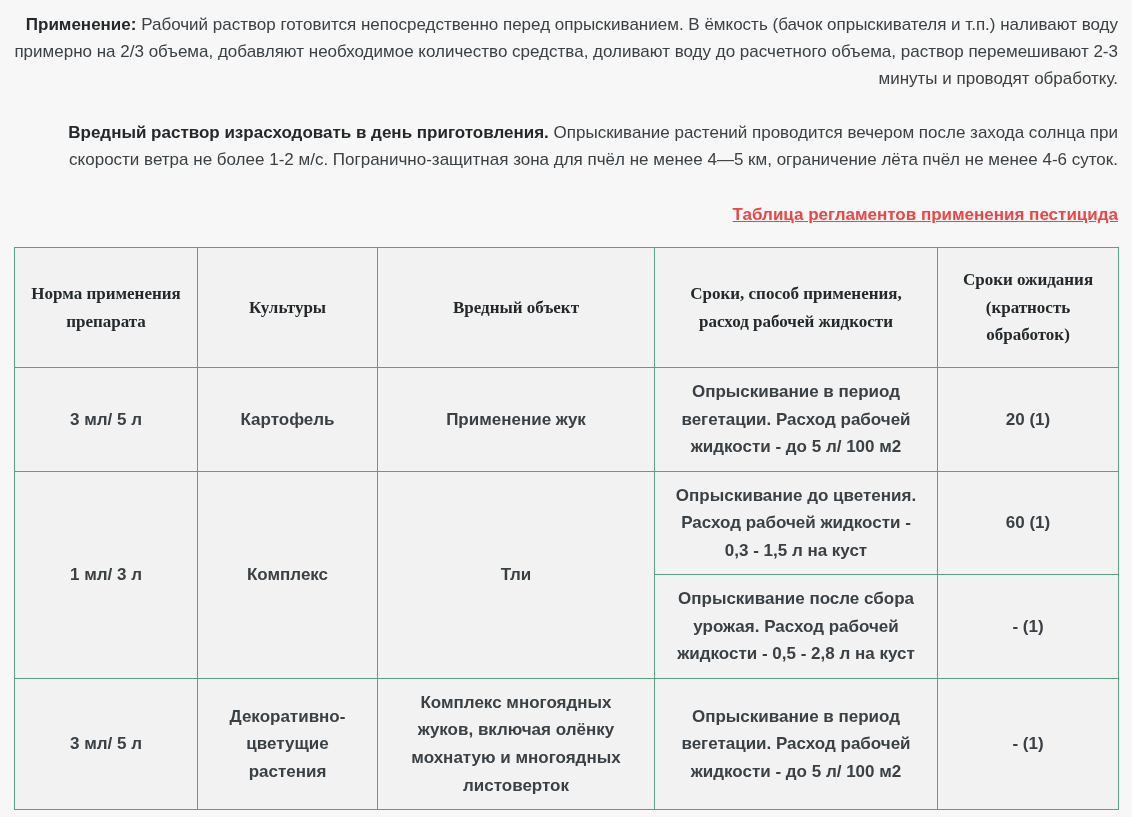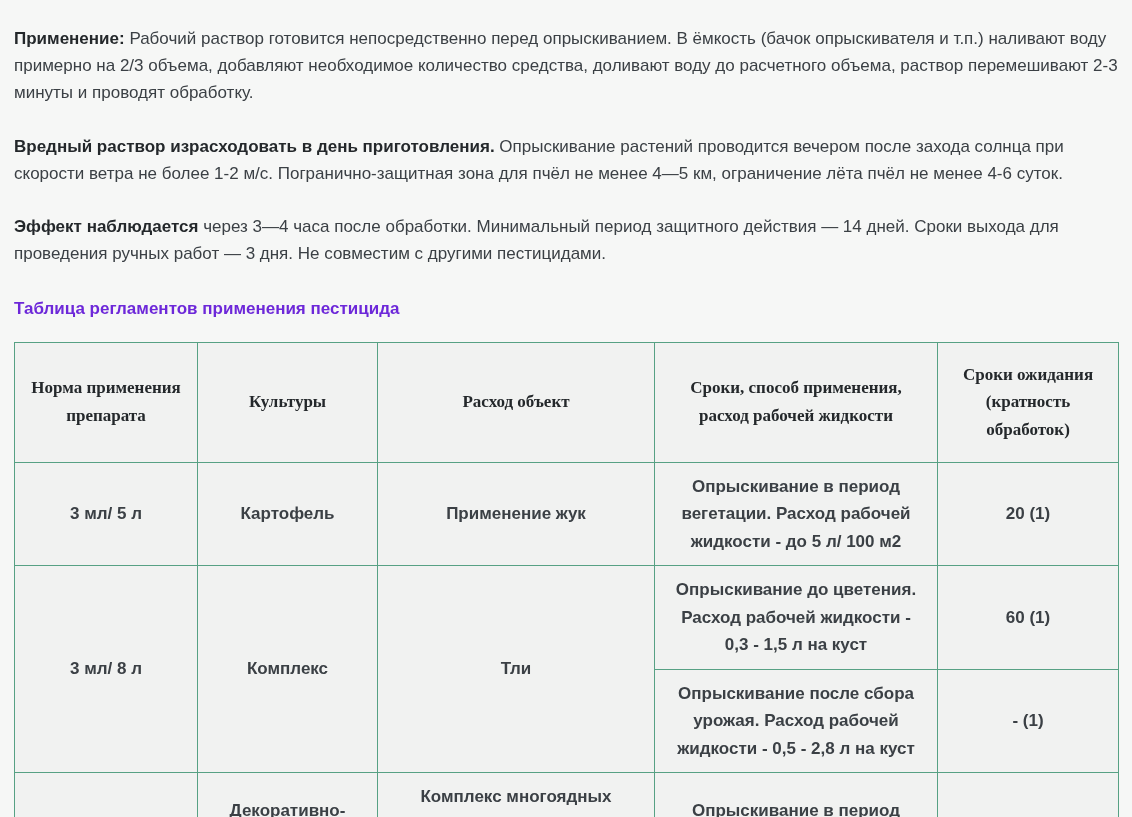--- a/index.html
+++ b/index.html
@@ -9,31 +9,33 @@
     color: #3b4045;
     font-family: "Liberation Sans", "DejaVu Sans", sans-serif;
     font-size: 17px;
     line-height: 1.6;
   }
   .page {
     width: 1104px;
     padding: 8px 14px 10px 14px;
   }
   p.intro {
-    margin: 17px 0 26px 0;
+    margin: 3px 0 26px 0;
+    text-align: right;
   }
   p.intro b {
     color: #24282b;
     font-weight: 700;
   }
   .table-title {
-    text-align: left;
+    text-align: right;
     font-weight: 700;
-    color: #6d28d9;
+    color: #ef4444;
     margin: 28px 0 19px 0;
+    text-decoration: underline;
   }
   table.reg-table {
     border-collapse: collapse;
     width: 1104px;
     table-layout: fixed;
     background: #f1f2f1;
   }
   table.reg-table th,
   table.reg-table td {
     border: 1px solid #57a184;
@@ -61,51 +63,50 @@
 </style>
 </head>
 <body>
 
 <div class="page">
 
   <p class="intro"><b>Применение:</b><span> Рабочий раствор готовится непосредственно перед опрыскиванием. В ёмкость (бачок опрыскивателя и т.п.) наливают воду примерно на 2/3 объема, добавляют необходимое количество средства, доливают воду до расчетного объема, раствор перемешивают 2-3 минуты и проводят обработку.</span></p>
 
   <p class="intro"><b>Вредный раствор израсходовать в день приготовления.</b><span> Опрыскивание растений проводится вечером после захода солнца при скорости ветра не более 1-2 м/с. Погранично-защитная зона для пчёл не менее 4—5 км, ограничение лёта пчёл не менее 4-6 суток.</span></p>
 
-  <p class="intro"><b>Эффект наблюдается</b><span> через 3—4 часа после обработки. Минимальный период защитного действия — 14 дней. Сроки выхода для проведения ручных работ — 3 дня. Не совместим с другими пестицидами.</span></p>
 
   <div class="table-title">Таблица регламентов применения пестицида</div>
 
   <table class="reg-table">
     <colgroup>
       <col class="c1">
         <col class="c2">
         <col class="c3">
         <col class="c4">
         <col class="c5">
     </colgroup>
     <thead>
       <tr class="hdr">
         <th>Норма применения препарата</th>
         <th>Культуры</th>
-        <th>Расход объект</th>
+        <th>Вредный объект</th>
         <th>Сроки, способ применения, расход рабочей жидкости</th>
         <th>Сроки ожидания (кратность обработок)</th>
       </tr>
     </thead>
     <tbody>
       <tr class="row-1">
         <td>3 мл/ 5 л</td>
         <td>Картофель</td>
         <td>Применение жук</td>
         <td>Опрыскивание в период вегетации. Расход рабочей жидкости - до 5 л/ 100 м2</td>
         <td>20 (1)</td>
       </tr>
       <tr class="row-2a">
-        <td rowspan="2">3 мл/ 8 л</td>
+        <td rowspan="2">1 мл/ 3 л</td>
         <td rowspan="2">Комплекс</td>
         <td rowspan="2">Тли</td>
         <td>Опрыскивание до цветения. Расход рабочей жидкости - 0,3 - 1,5 л на куст</td>
         <td>60 (1)</td>
       </tr>
       <tr class="row-2b">
         <td>Опрыскивание после сбора урожая. Расход рабочей жидкости - 0,5 - 2,8 л на куст</td>
         <td>- (1)</td>
       </tr>
       <tr class="row-3">

